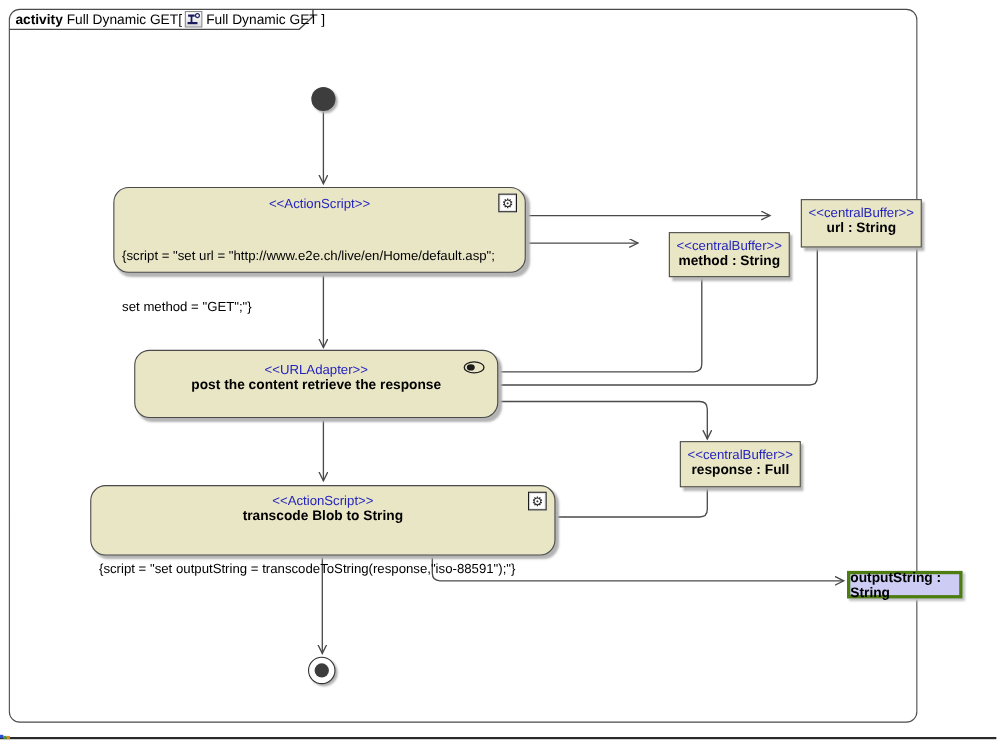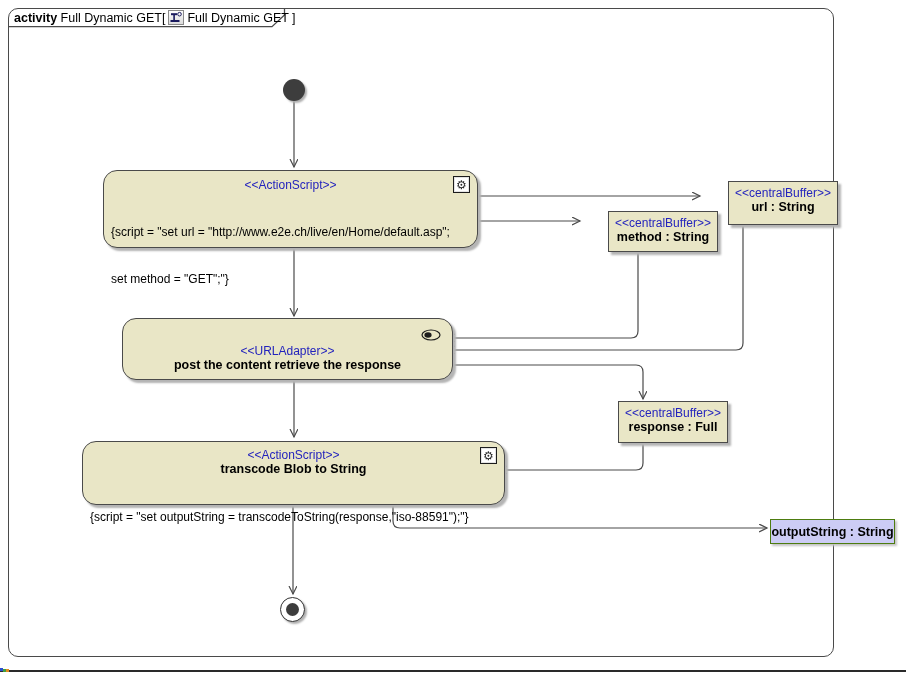--- a/index.html
+++ b/index.html
@@ -39,22 +39,22 @@
 
   
   .initial-node { position:absolute; left:283px; top:79px; width:22px; height:22px; border-radius:50%;
                   background:#3d3d3d; box-shadow:2px 2px 2px #b0b0b0; }
   .final-node { position:absolute; left:280px; top:597px; width:25px; height:25px; border-radius:50%;
                 border:1.5px solid #333; background:#fff; box-shadow:2px 2px 2px #b0b0b0;
                 display:flex; align-items:center; justify-content:center; }
   .final-node .dot { width:13px; height:13px; border-radius:50%; background:#3d3d3d; }
 
   
-  .param { position:absolute; left:770px; top:519px; width:125px; height:25px; background:#ccccf5;
-           border:1px solid #4d7c0f; font-weight:bold; font-size:12.5px; display:flex;
+  .param { position:absolute; left:770px; top:519px; width:105px; height:25px; background:#ccccf5;
+           border:3px solid #4d7c0f; font-weight:bold; font-size:12.5px; display:flex;
            align-items:center; justify-content:center; color:#000; box-shadow:2px 2px 2px #c4c4c4; z-index:5; }
 
   .bottom-line { position:absolute; left:0; top:670px; width:906px; height:2px; background:#2a2a2a; }
   .pix { position:absolute; width:3px; height:3px; }
 </style>
 </head>
 <body>
 
 <div class="screen">
 
@@ -107,21 +107,21 @@
   <div class="node buffer" style="left:703px; top:181px; width:110px; height:44px;">
     <div class="stereo">&lt;&lt;centralBuffer&gt;&gt;</div>
     <div class="nname">url : String</div>
   </div>
 
   <div class="node buffer" style="left:583px; top:211px; width:110px; height:41px;">
     <div class="stereo">&lt;&lt;centralBuffer&gt;&gt;</div>
     <div class="nname">method : String</div>
   </div>
 
-  <div class="node round" style="left:112px; top:318px; width:331px; height:62px; padding-top:25px;">
+  <div class="node round" style="left:112px; top:318px; width:331px; height:62px; padding-top:10px;">
     <div class="stereo">&lt;&lt;URLAdapter&gt;&gt;</div>
     <div class="nname">post the content retrieve the response</div>
     <div class="adapter-box">
       <svg width="21" height="12">
           <ellipse cx="10" cy="6" rx="9" ry="5" fill="none" stroke="#1c1c1c" stroke-width="1.2"></ellipse>
           <ellipse cx="7" cy="6" rx="3.6" ry="2.8" fill="#1c1c1c"></ellipse>
         </svg>
     </div>
   </div>
 

